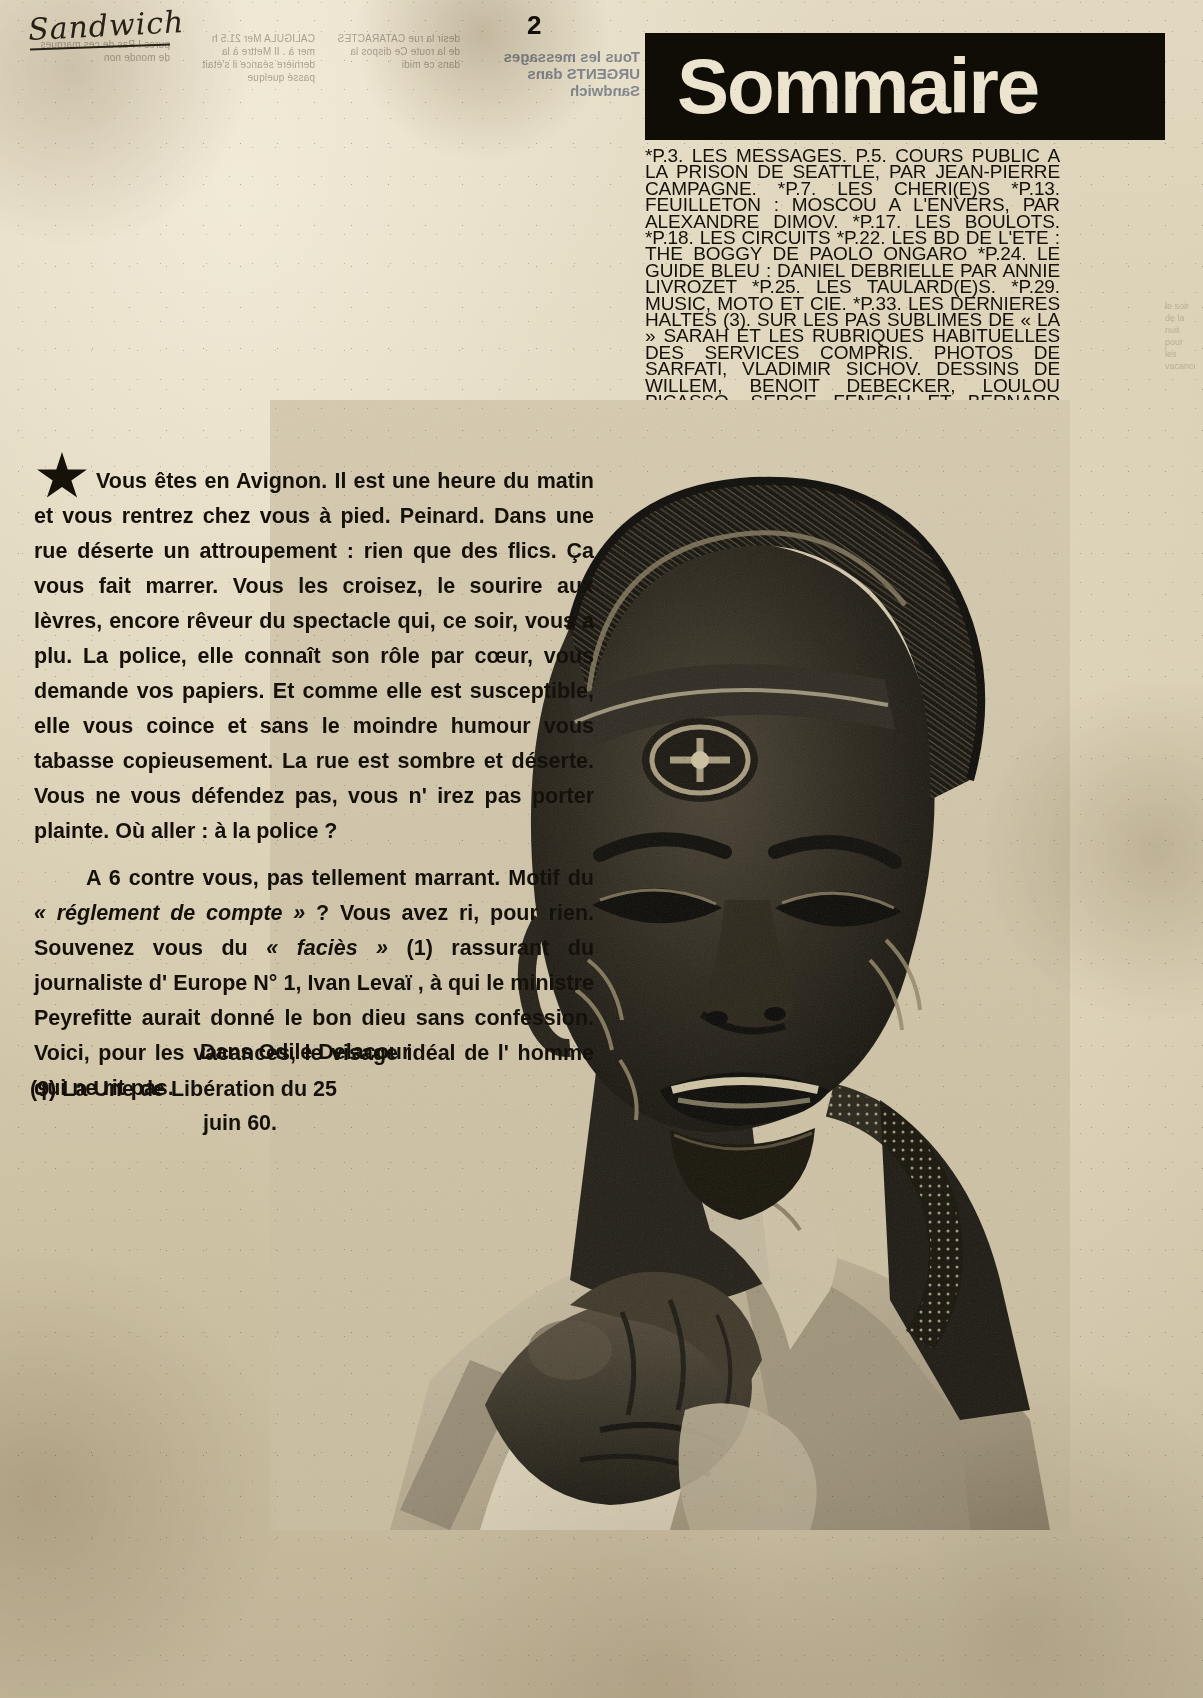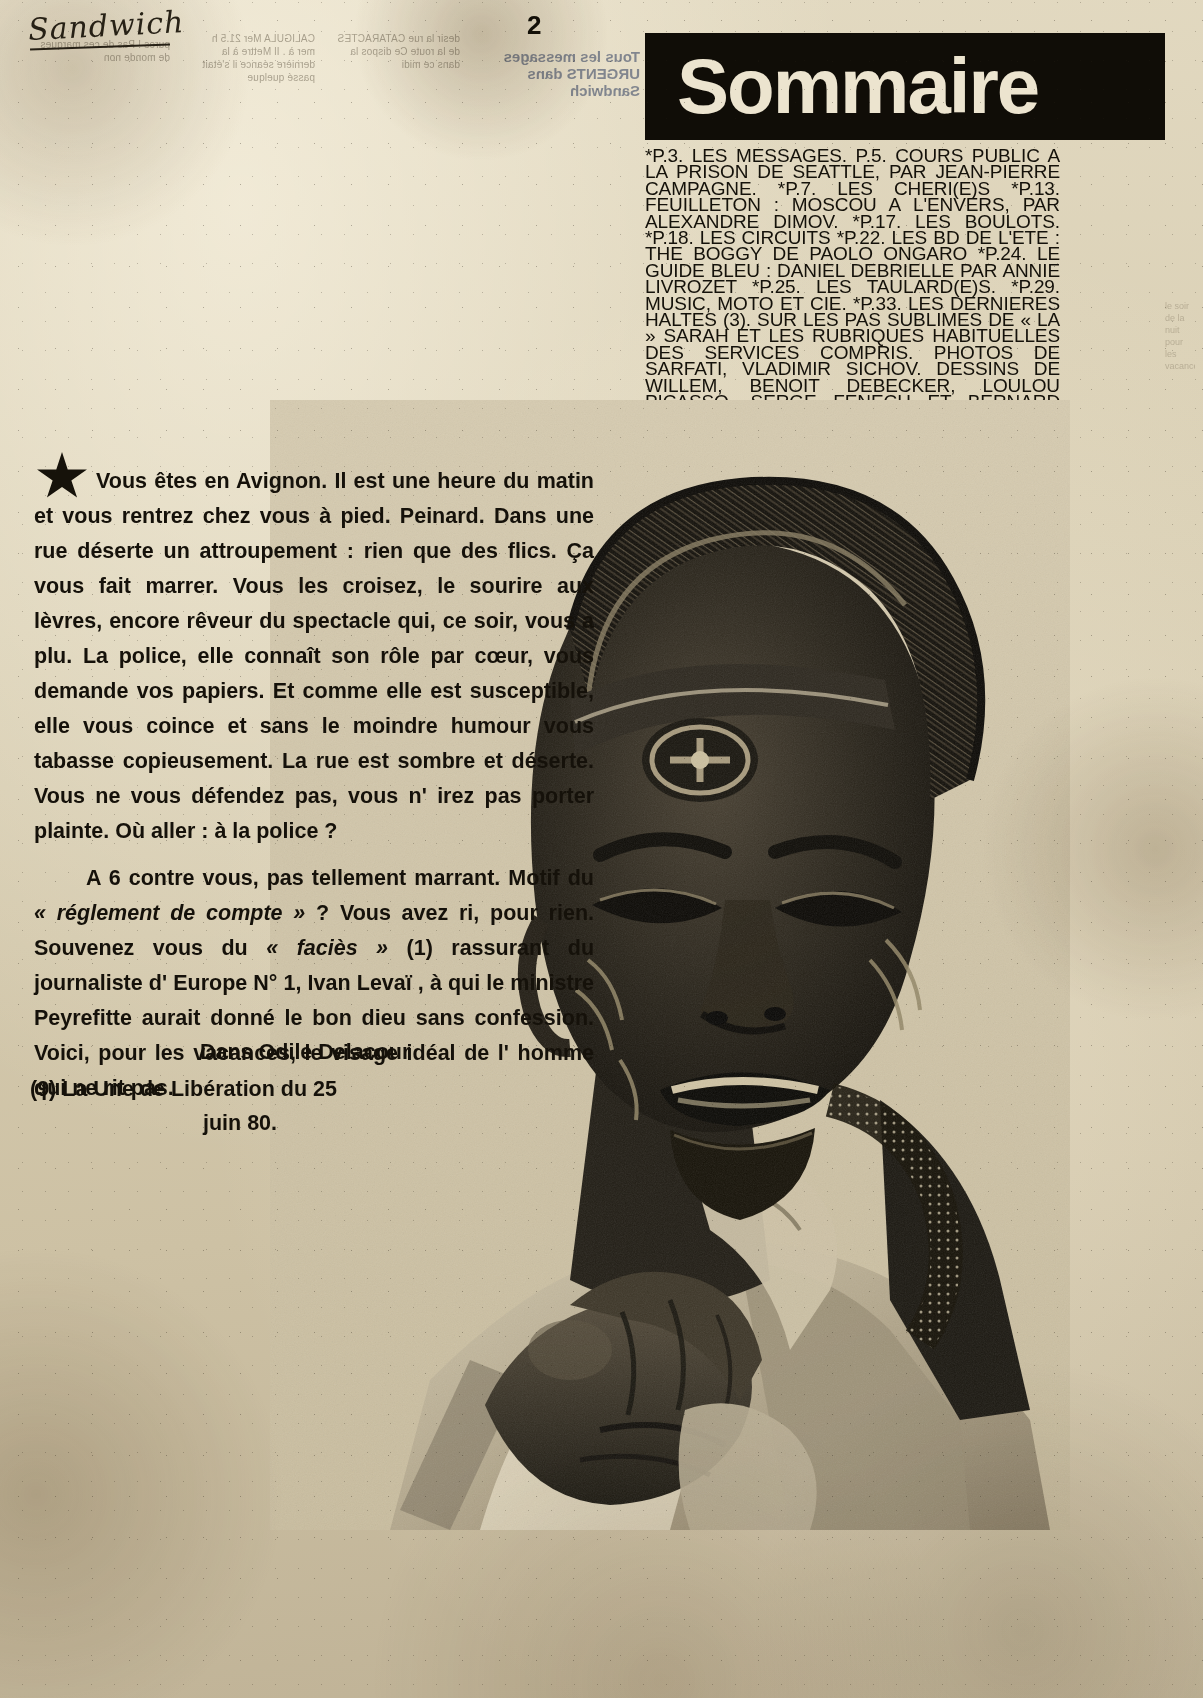--- a/index.html
+++ b/index.html
@@ -364,18 +364,18 @@
   <div id="star"></div>
 
   <div id="edit-body">
     <p id="edit-p1">Vous êtes en Avignon. Il est une heure du matin et vous rentrez chez vous à pied. Peinard. Dans une rue déserte un attroupement : rien que des flics. Ça vous fait marrer. Vous les croisez, le sourire aux lèvres, encore rêveur du spectacle qui, ce soir, vous a plu. La police, elle connaît son rôle par cœur, vous demande vos papiers. Et comme elle est susceptible, elle vous coince et sans le moindre humour vous tabasse copieusement. La rue est sombre et déserte. Vous ne vous défendez pas, vous n' irez pas porter plainte. Où aller : à la police ?</p>
     <p id="edit-p2"><span>A 6 contre vous, pas tellement marrant. Motif du </span><i>« réglement de compte »</i><span> ? Vous avez ri, pour rien. Souvenez vous du </span><i>« faciès »</i><span> (1) rassurant du journaliste d' Europe N° 1, Ivan Levaï , à qui le ministre Peyrefitte aurait donné le bon dieu sans confession. Voici, pour les vacances, le visage idéal de l' homme qui ne rit pas.</span></p>
   </div>
 
   <div id="signature">Dans Odile Delacour</div>
   <div id="footnote">
     <span>(9) La Une de Libération  du  25</span>
-    <span class="second">juin 80.</span>
+    <span class="second">juin 60.</span>
   </div>
 
   <div id="grain"></div>
   <div id="speckle"></div>
 </div>
 
 </body></html>

